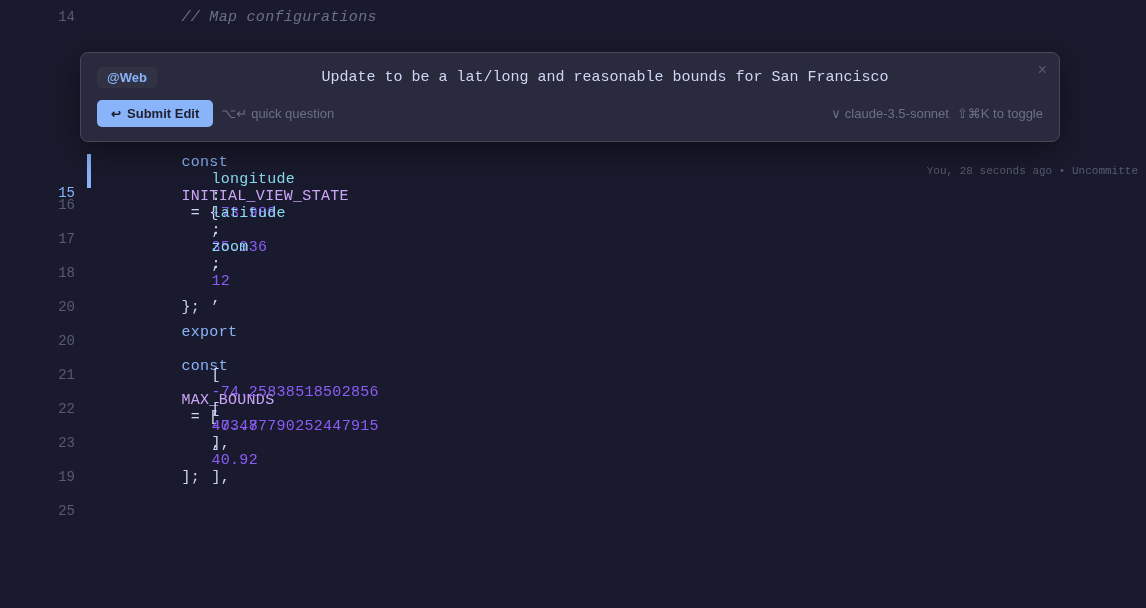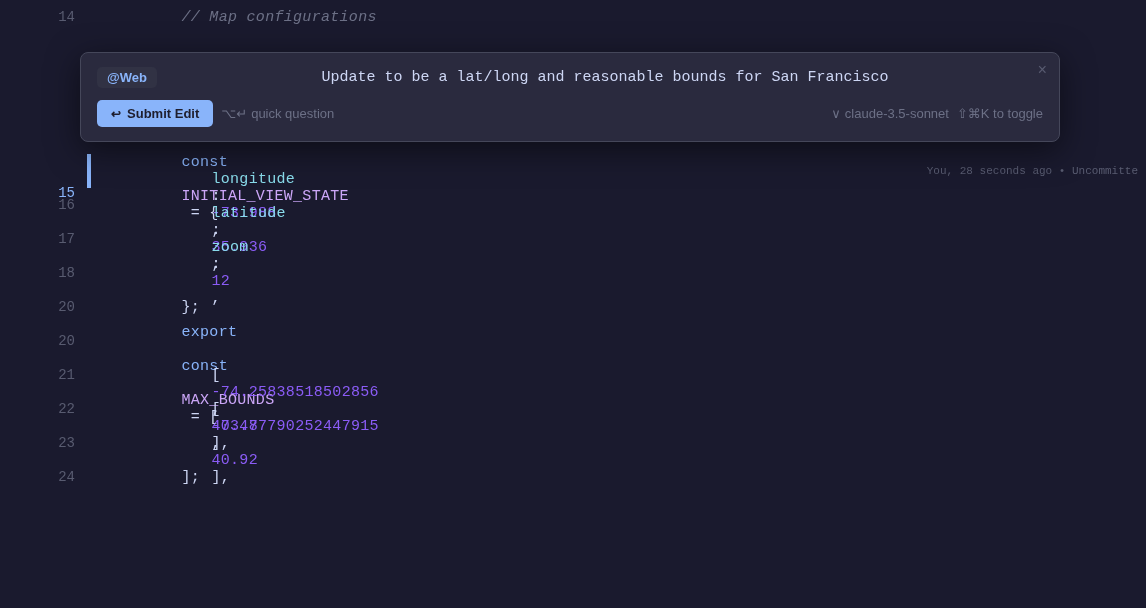--- a/index.html
+++ b/index.html
@@ -343,22 +343,27 @@
       <div class="line-content line-indent-1">
         <span class="kw-array-bracket">[</span>
         <span class="kw-number">-73.7</span>
         <span class="kw-punctuation">, </span>
         <span class="kw-number">40.92</span>
         <span class="kw-array-bracket">],</span>
       </div>
     </div>
 
     <div class="code-line">
-      <div class="line-number">24</div>
+      <div class="line-number">19</div>
       <div class="line-gutter"></div>
       <div class="line-content">
         <span class="kw-punctuation">];</span>
       </div>
     </div>
 
+    <div class="code-line">
+      <div class="line-number">25</div>
+      <div class="line-gutter"></div>
+      <div class="line-content">&nbsp;</div>
+    </div>
 
   </div>
 </div>
 
 </body></html>

